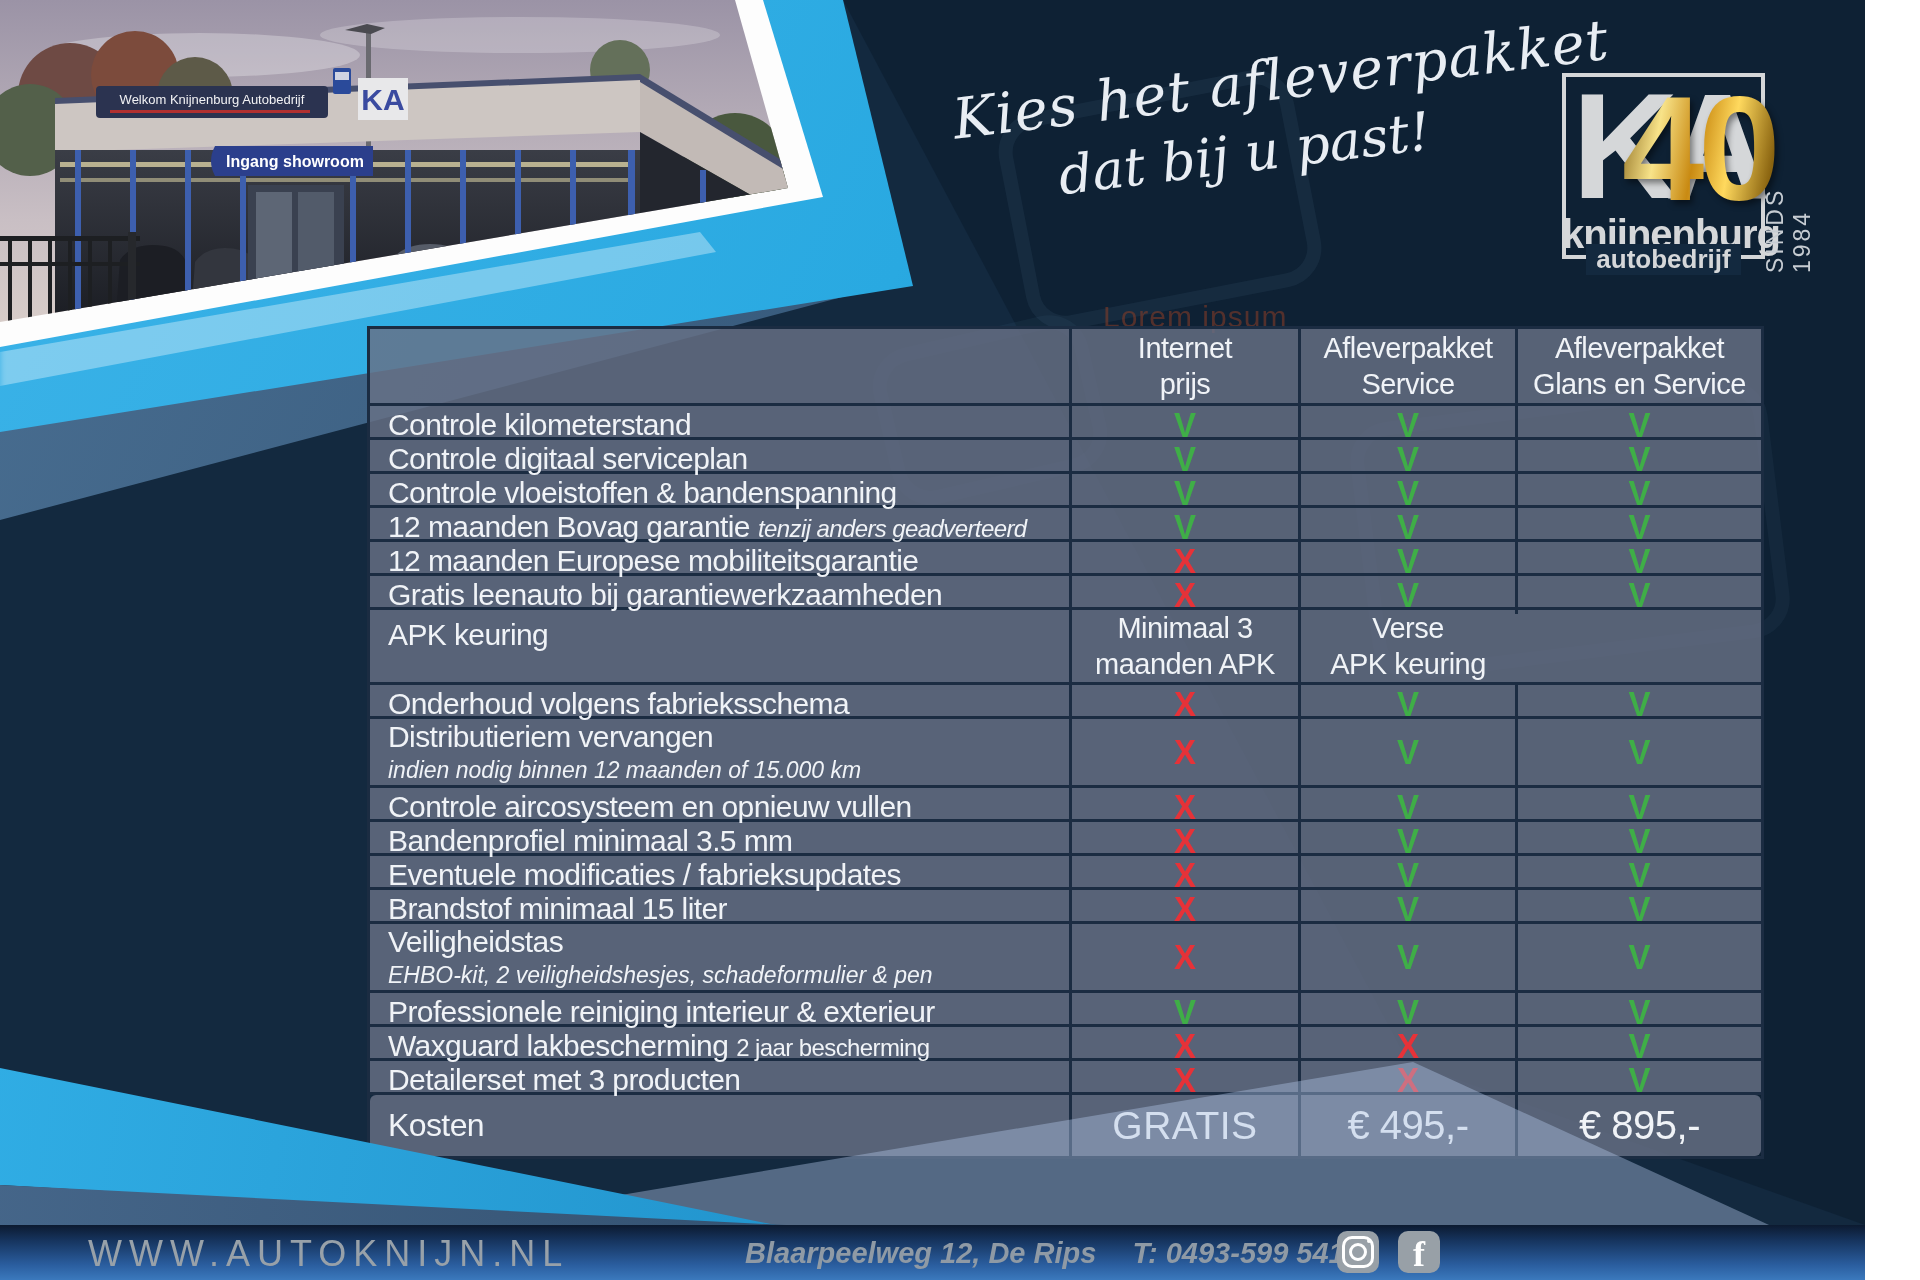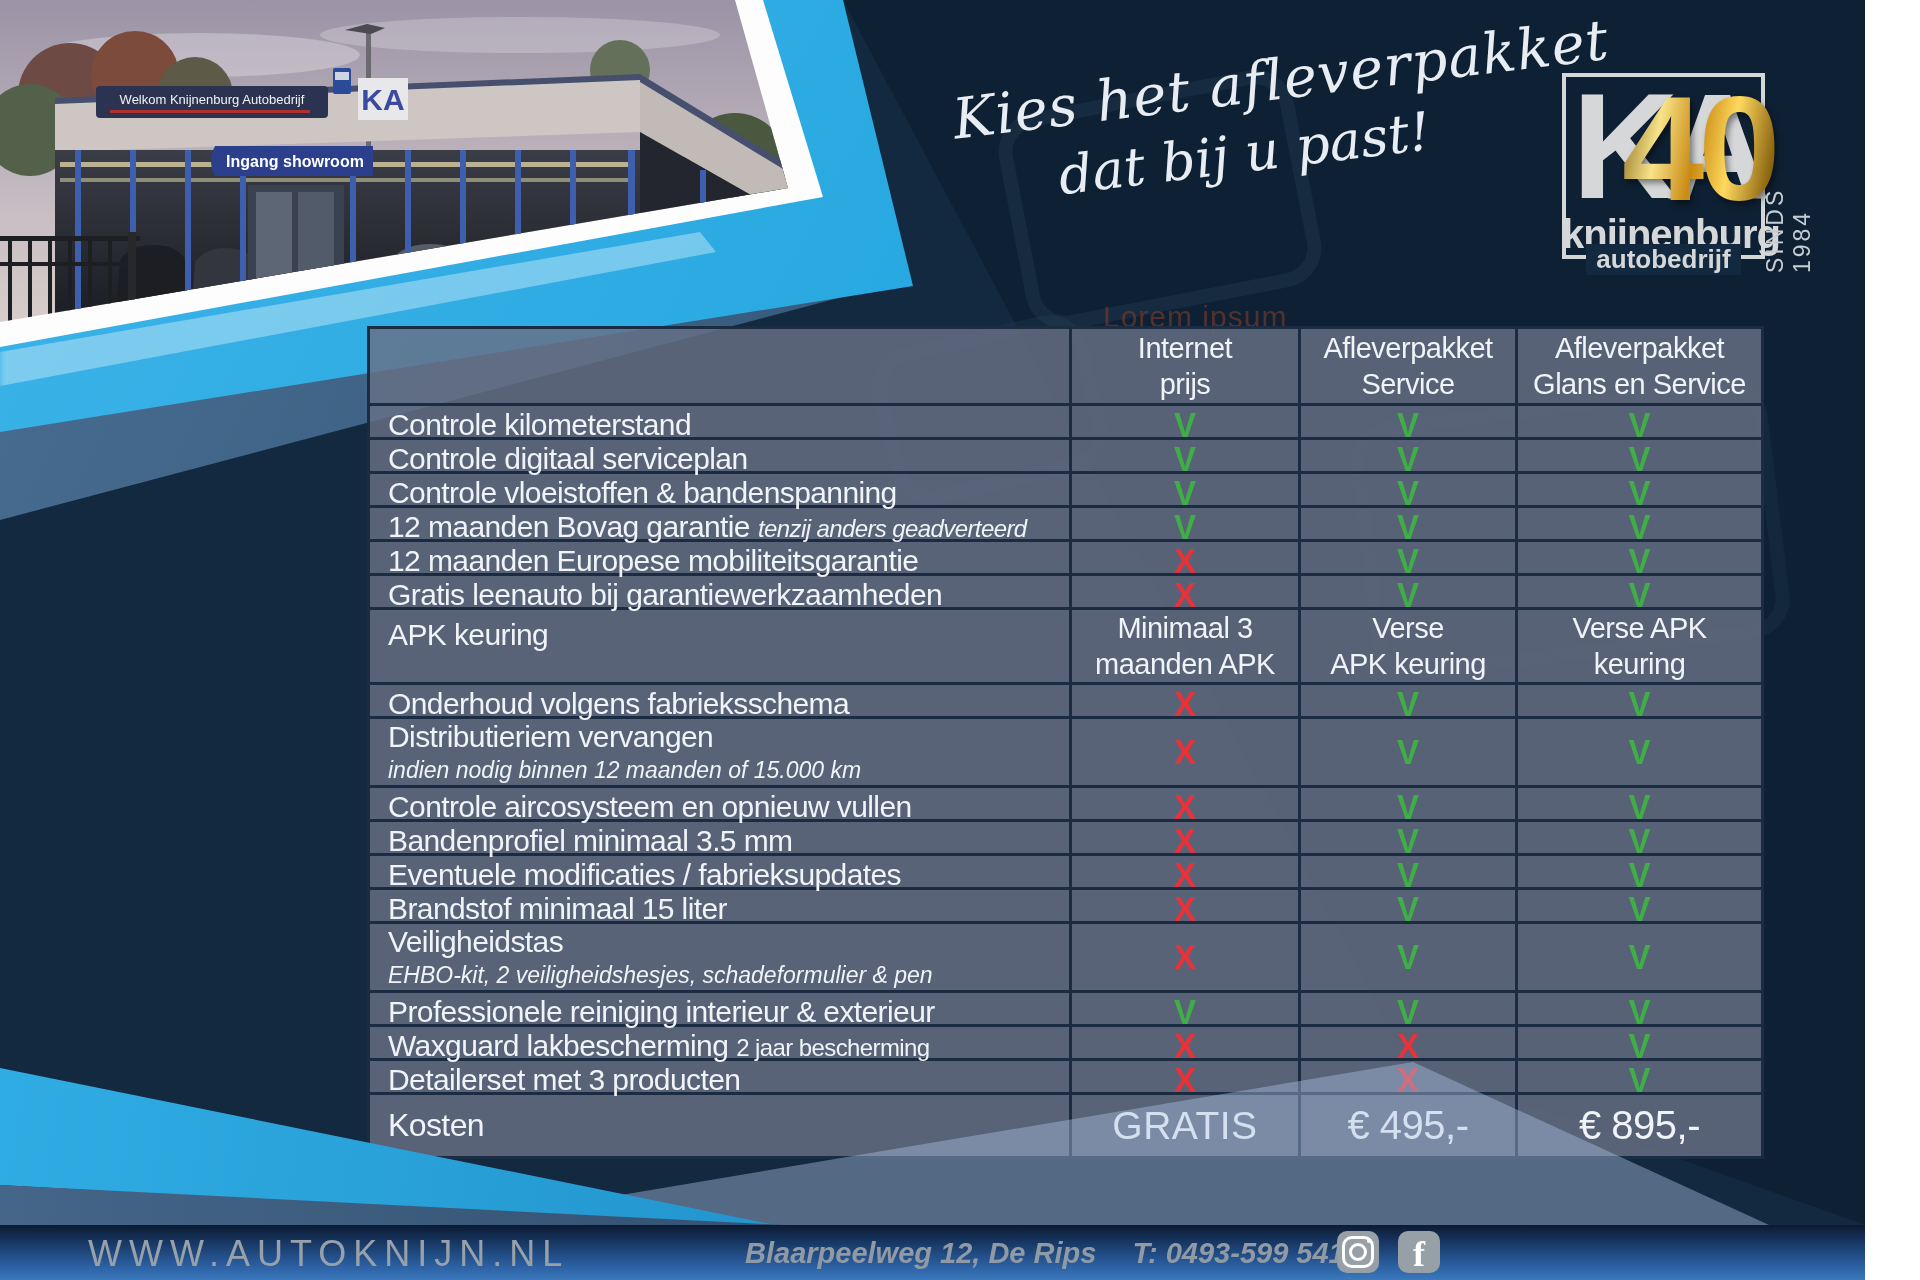--- a/index.html
+++ b/index.html
@@ -60,21 +60,21 @@
   .logo-since{position:absolute;left:1762px;top:148px;height:125px;
     writing-mode:vertical-rl;transform:rotate(180deg);
     font-size:23px;color:#c6ccd2;letter-spacing:3px;}
 
   
   :root{--line:#1b2c42;--cell:rgba(104,112,133,.82);}
   .comp-table{position:absolute;left:367px;top:326px;width:1397px;
     border:3px solid var(--line);}
   .trow{display:grid;grid-template-columns:699px 229px 217px 246px;
     background:var(--cell);border-bottom:3px solid var(--line);}
-  .trow:last-child{border-bottom:none;}
+  .trow:last-child{border-bottom:none;border-radius:6px;}
   .trow.h-head{height:77px;}
   .trow.h-s{height:34px;}
   .trow.h-apk{height:75px;}
   .trow.h-d{height:69px;}
   .trow.h-k{height:61px;}
   .lcell{display:flex;flex-direction:column;justify-content:center;
     padding-left:18px;color:#f0f3f7;}
   .lcell .main{font-size:30px;letter-spacing:-.6px;white-space:nowrap;}
   .lcell .note{font-size:24px;margin-left:8px;}
   .lcell .note.it{font-style:italic;}
@@ -376,24 +376,20 @@
           <div class="main"><span data-name="feature-label">APK keuring</span></div>
         </div>
         <div class="vcell">
           <span class="celltext" data-name="cell-text">Minimaal 3
 maanden APK</span>
         </div>
         <div class="vcell">
           <span class="celltext" data-name="cell-text">Verse
 APK keuring</span>
         </div>
-        <div class="vcell">
-          <span class="celltext" data-name="cell-text">Verse APK
-keuring</span>
-        </div>
       </div>
       <div class="trow h-s" data-name="table-row">
         <div class="lcell">
           <div class="main"><span data-name="feature-label">Onderhoud volgens fabrieksschema</span></div>
         </div>
         <div class="vcell">
           <span class="mk x" data-name="cross-icon">X</span>
         </div>
         <div class="vcell">
           <span class="mk v" data-name="check-icon">V</span>

